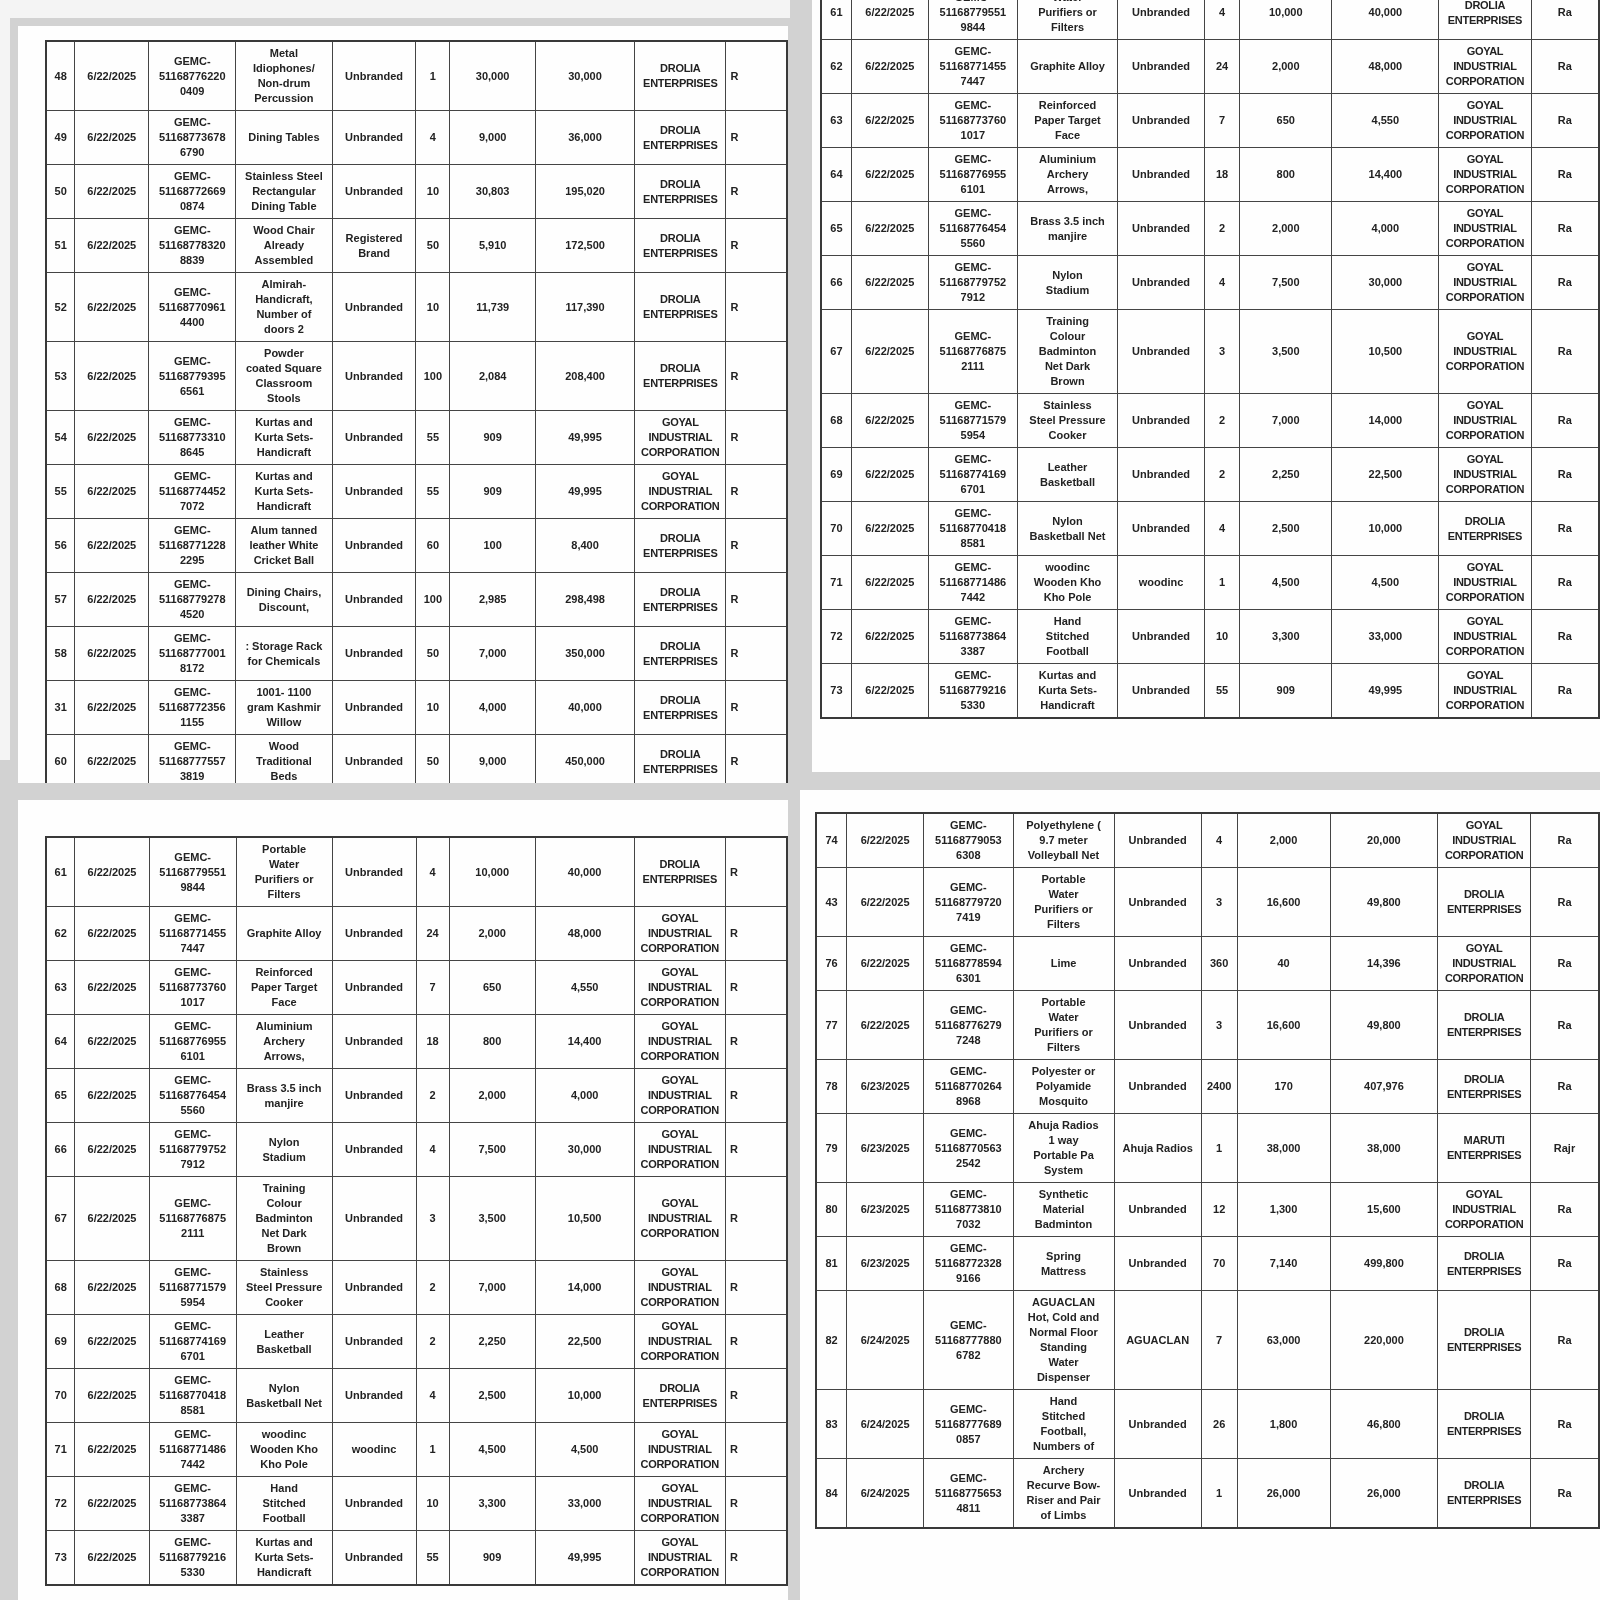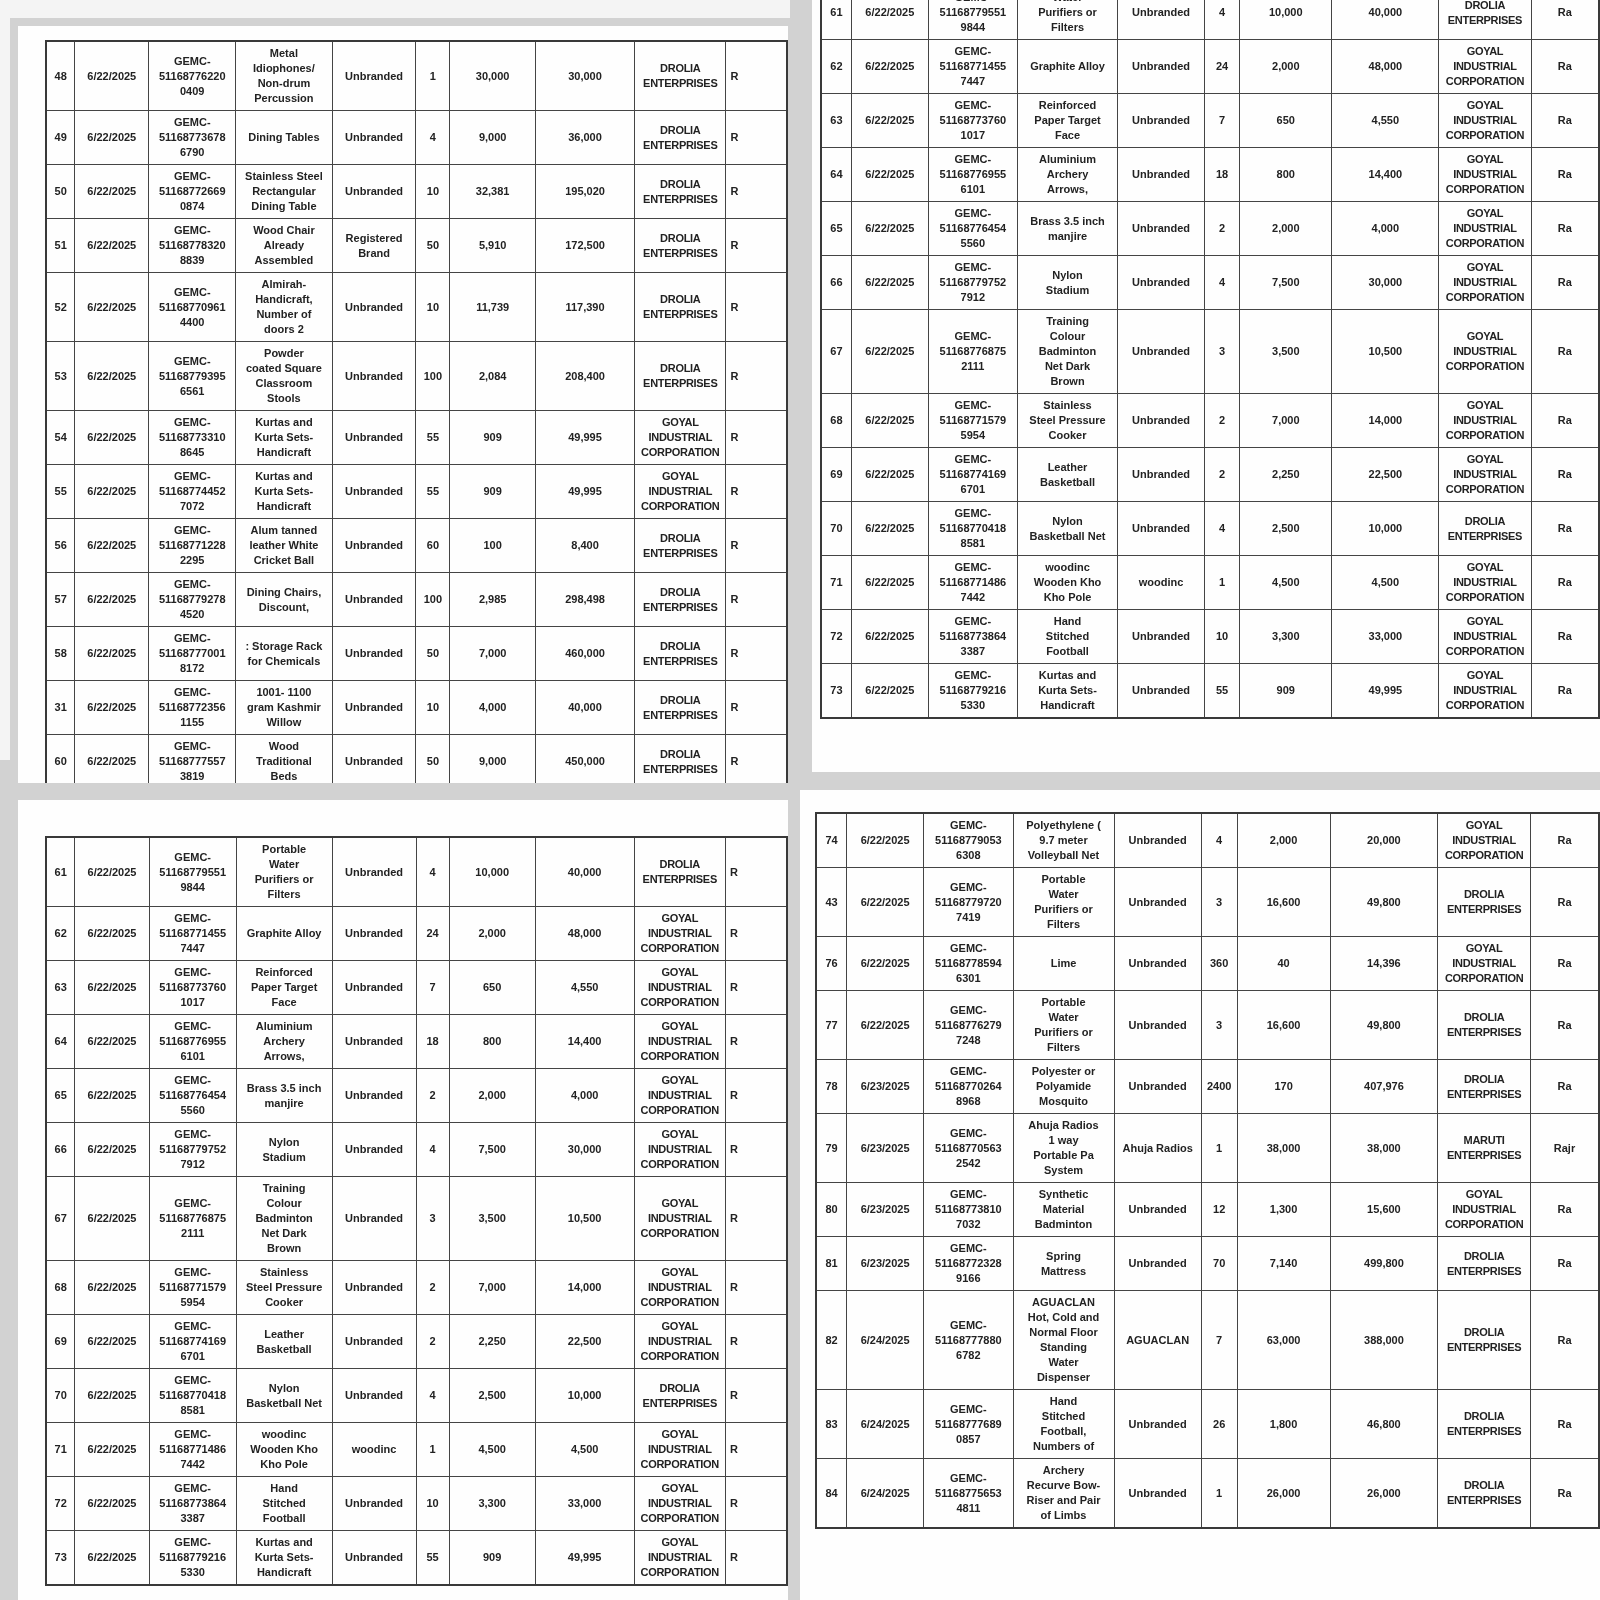--- a/index.html
+++ b/index.html
@@ -95,21 +95,21 @@
           <td class="col-sno">50</td>
           <td class="col-date">6/22/2025</td>
           <td class="col-contract_id">GEMC-
 51168772669
 0874</td>
           <td class="col-item">Stainless Steel
 Rectangular
 Dining Table</td>
           <td class="col-brand">Unbranded</td>
           <td class="col-qty">10</td>
-          <td class="col-unit_price">32,381</td>
+          <td class="col-unit_price">30,803</td>
           <td class="col-total">195,020</td>
           <td class="col-supplier">DROLIA
 ENTERPRISES</td>
           <td class="col-tail">R</td>
         </tr>
         <tr>
           <td class="col-sno">51</td>
           <td class="col-date">6/22/2025</td>
           <td class="col-contract_id">GEMC-
 51168778320
@@ -235,21 +235,21 @@
           <td class="col-sno">58</td>
           <td class="col-date">6/22/2025</td>
           <td class="col-contract_id">GEMC-
 51168777001
 8172</td>
           <td class="col-item">: Storage Rack
 for Chemicals</td>
           <td class="col-brand">Unbranded</td>
           <td class="col-qty">50</td>
           <td class="col-unit_price">7,000</td>
-          <td class="col-total">460,000</td>
+          <td class="col-total">350,000</td>
           <td class="col-supplier">DROLIA
 ENTERPRISES</td>
           <td class="col-tail">R</td>
         </tr>
         <tr>
           <td class="col-sno">31</td>
           <td class="col-date">6/22/2025</td>
           <td class="col-contract_id">GEMC-
 51168772356
 1155</td>
@@ -942,21 +942,21 @@
 6782</td>
           <td class="col-item">AGUACLAN
 Hot, Cold and
 Normal Floor
 Standing
 Water
 Dispenser</td>
           <td class="col-brand">AGUACLAN</td>
           <td class="col-qty">7</td>
           <td class="col-unit_price">63,000</td>
-          <td class="col-total">388,000</td>
+          <td class="col-total">220,000</td>
           <td class="col-supplier">DROLIA
 ENTERPRISES</td>
           <td class="col-tail">Ra</td>
         </tr>
         <tr>
           <td class="col-sno">83</td>
           <td class="col-date">6/24/2025</td>
           <td class="col-contract_id">GEMC-
 51168777689
 0857</td>

